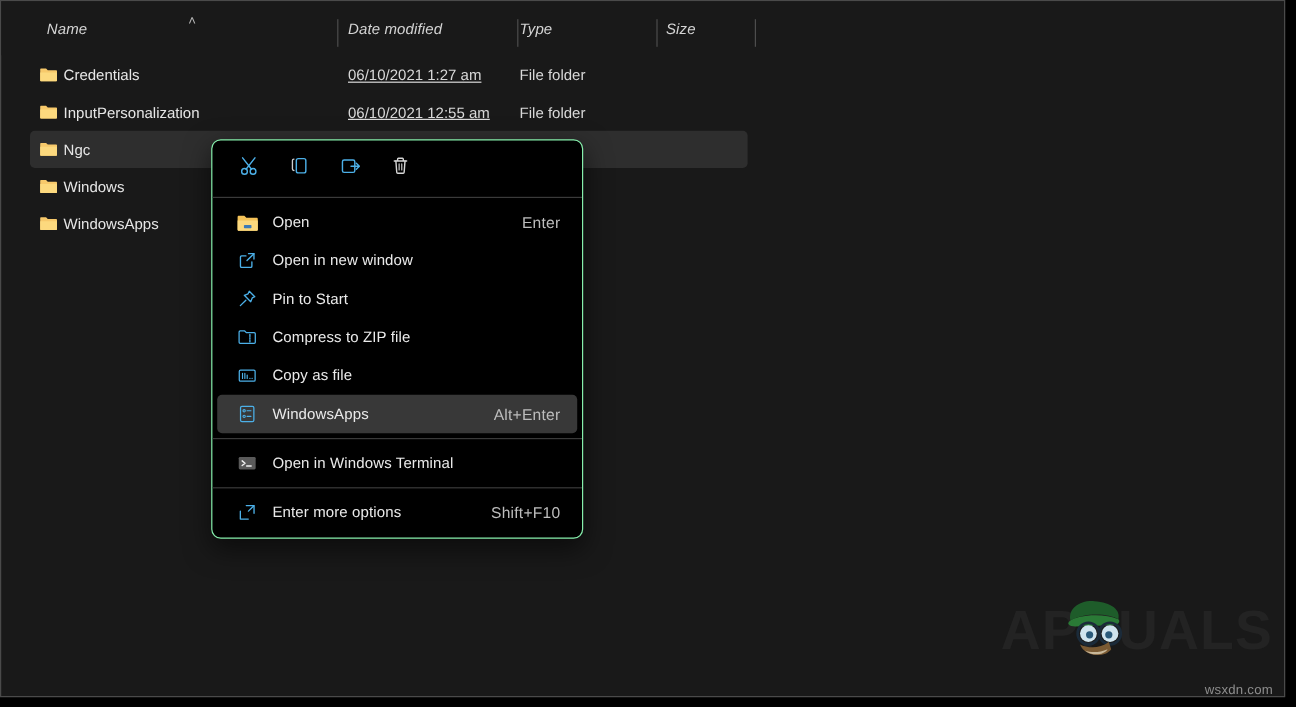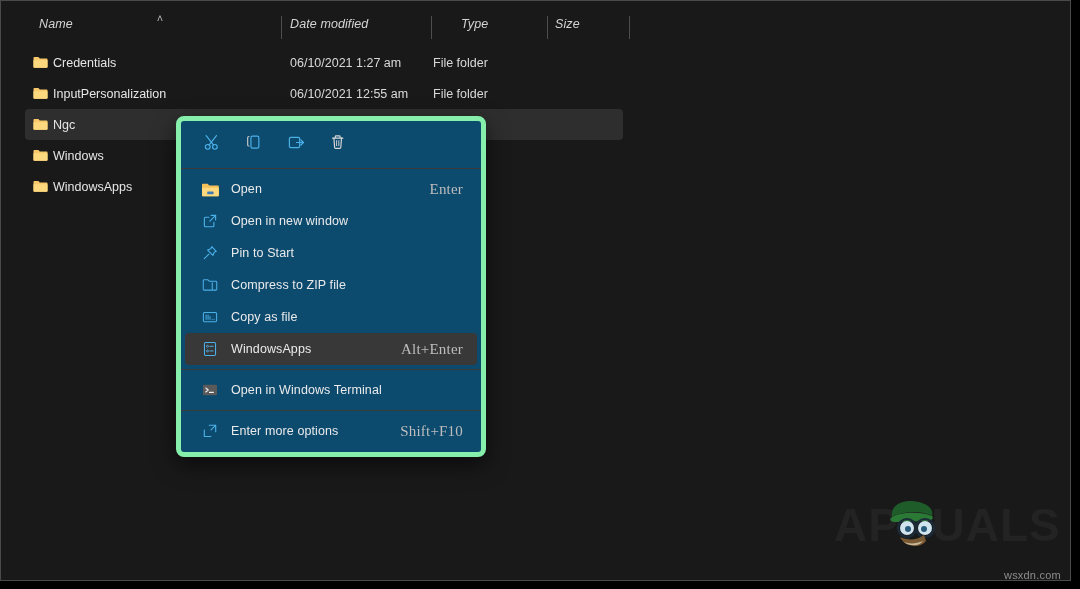--- a/index.html
+++ b/index.html
@@ -106,37 +106,38 @@
     color: #e6e6e6;
     font-size: 12.5px;
     z-index: 2;
   }
   .file-date {
     position: absolute;
     left: 289px;
     color: #d9d9d9;
     font-size: 12.5px;
     z-index: 2;
+    text-decoration: underline;
   }
   .file-type {
     position: absolute;
     left: 432px;
     color: #d9d9d9;
     font-size: 12.5px;
     z-index: 2;
   }
 
   
   #context-menu {
     position: absolute;
     left: 175px;
     top: 115px;
     width: 310px;
-    background: #0c4a6e;
-    border: 5px solid #86efac;
+    background: #000000;
+    border: 1px solid #86efac;
     border-radius: 8px;
     box-shadow: 0 8px 22px rgba(0,0,0,0.55);
     box-sizing: border-box;
     z-index: 50;
     overflow: hidden;
   }
   #menu-toolbar {
     display: flex;
     align-items: center;
     height: 47px;
@@ -182,23 +183,22 @@
   .menu-label {
     color: #eaeaea;
     font-size: 12.5px;
     letter-spacing: 0.1px;
     white-space: nowrap;
   }
   .menu-shortcut {
     position: absolute;
     right: 14px;
     color: #bdbdbd;
-    font-size: 15px;
+    font-size: 13px;
     letter-spacing: 0.2px;
-    font-family: Liberation Serif, serif;
   }
   .sep-block {
     height: 1px;
     background: #3a3a3a;
     margin: 4px 0;
   }
 
   
   #appuals-watermark {
     position: absolute;
@@ -237,21 +237,21 @@
 <div id="explorer-window">
 
   <div id="column-header">
     <div class="col-head" style="left:38px;">
       <span>Name</span>
     </div>
     <div id="sort-indicator">˄</div>
     <div class="col-head" style="left:289px;">
       <span>Date modified</span>
     </div>
-    <div class="col-head" style="left:432px;padding-left:28px;">
+    <div class="col-head" style="left:432px;">
       <span>Type</span>
     </div>
     <div class="col-head" style="left:554px;">
       <span>Size</span>
     </div>
     <div class="col-divider" style="left:280px;"></div>
     <div class="col-divider" style="left:430px;"></div>
     <div class="col-divider" style="left:546px;"></div>
     <div class="col-divider" style="left:628px;"></div>
   </div>

